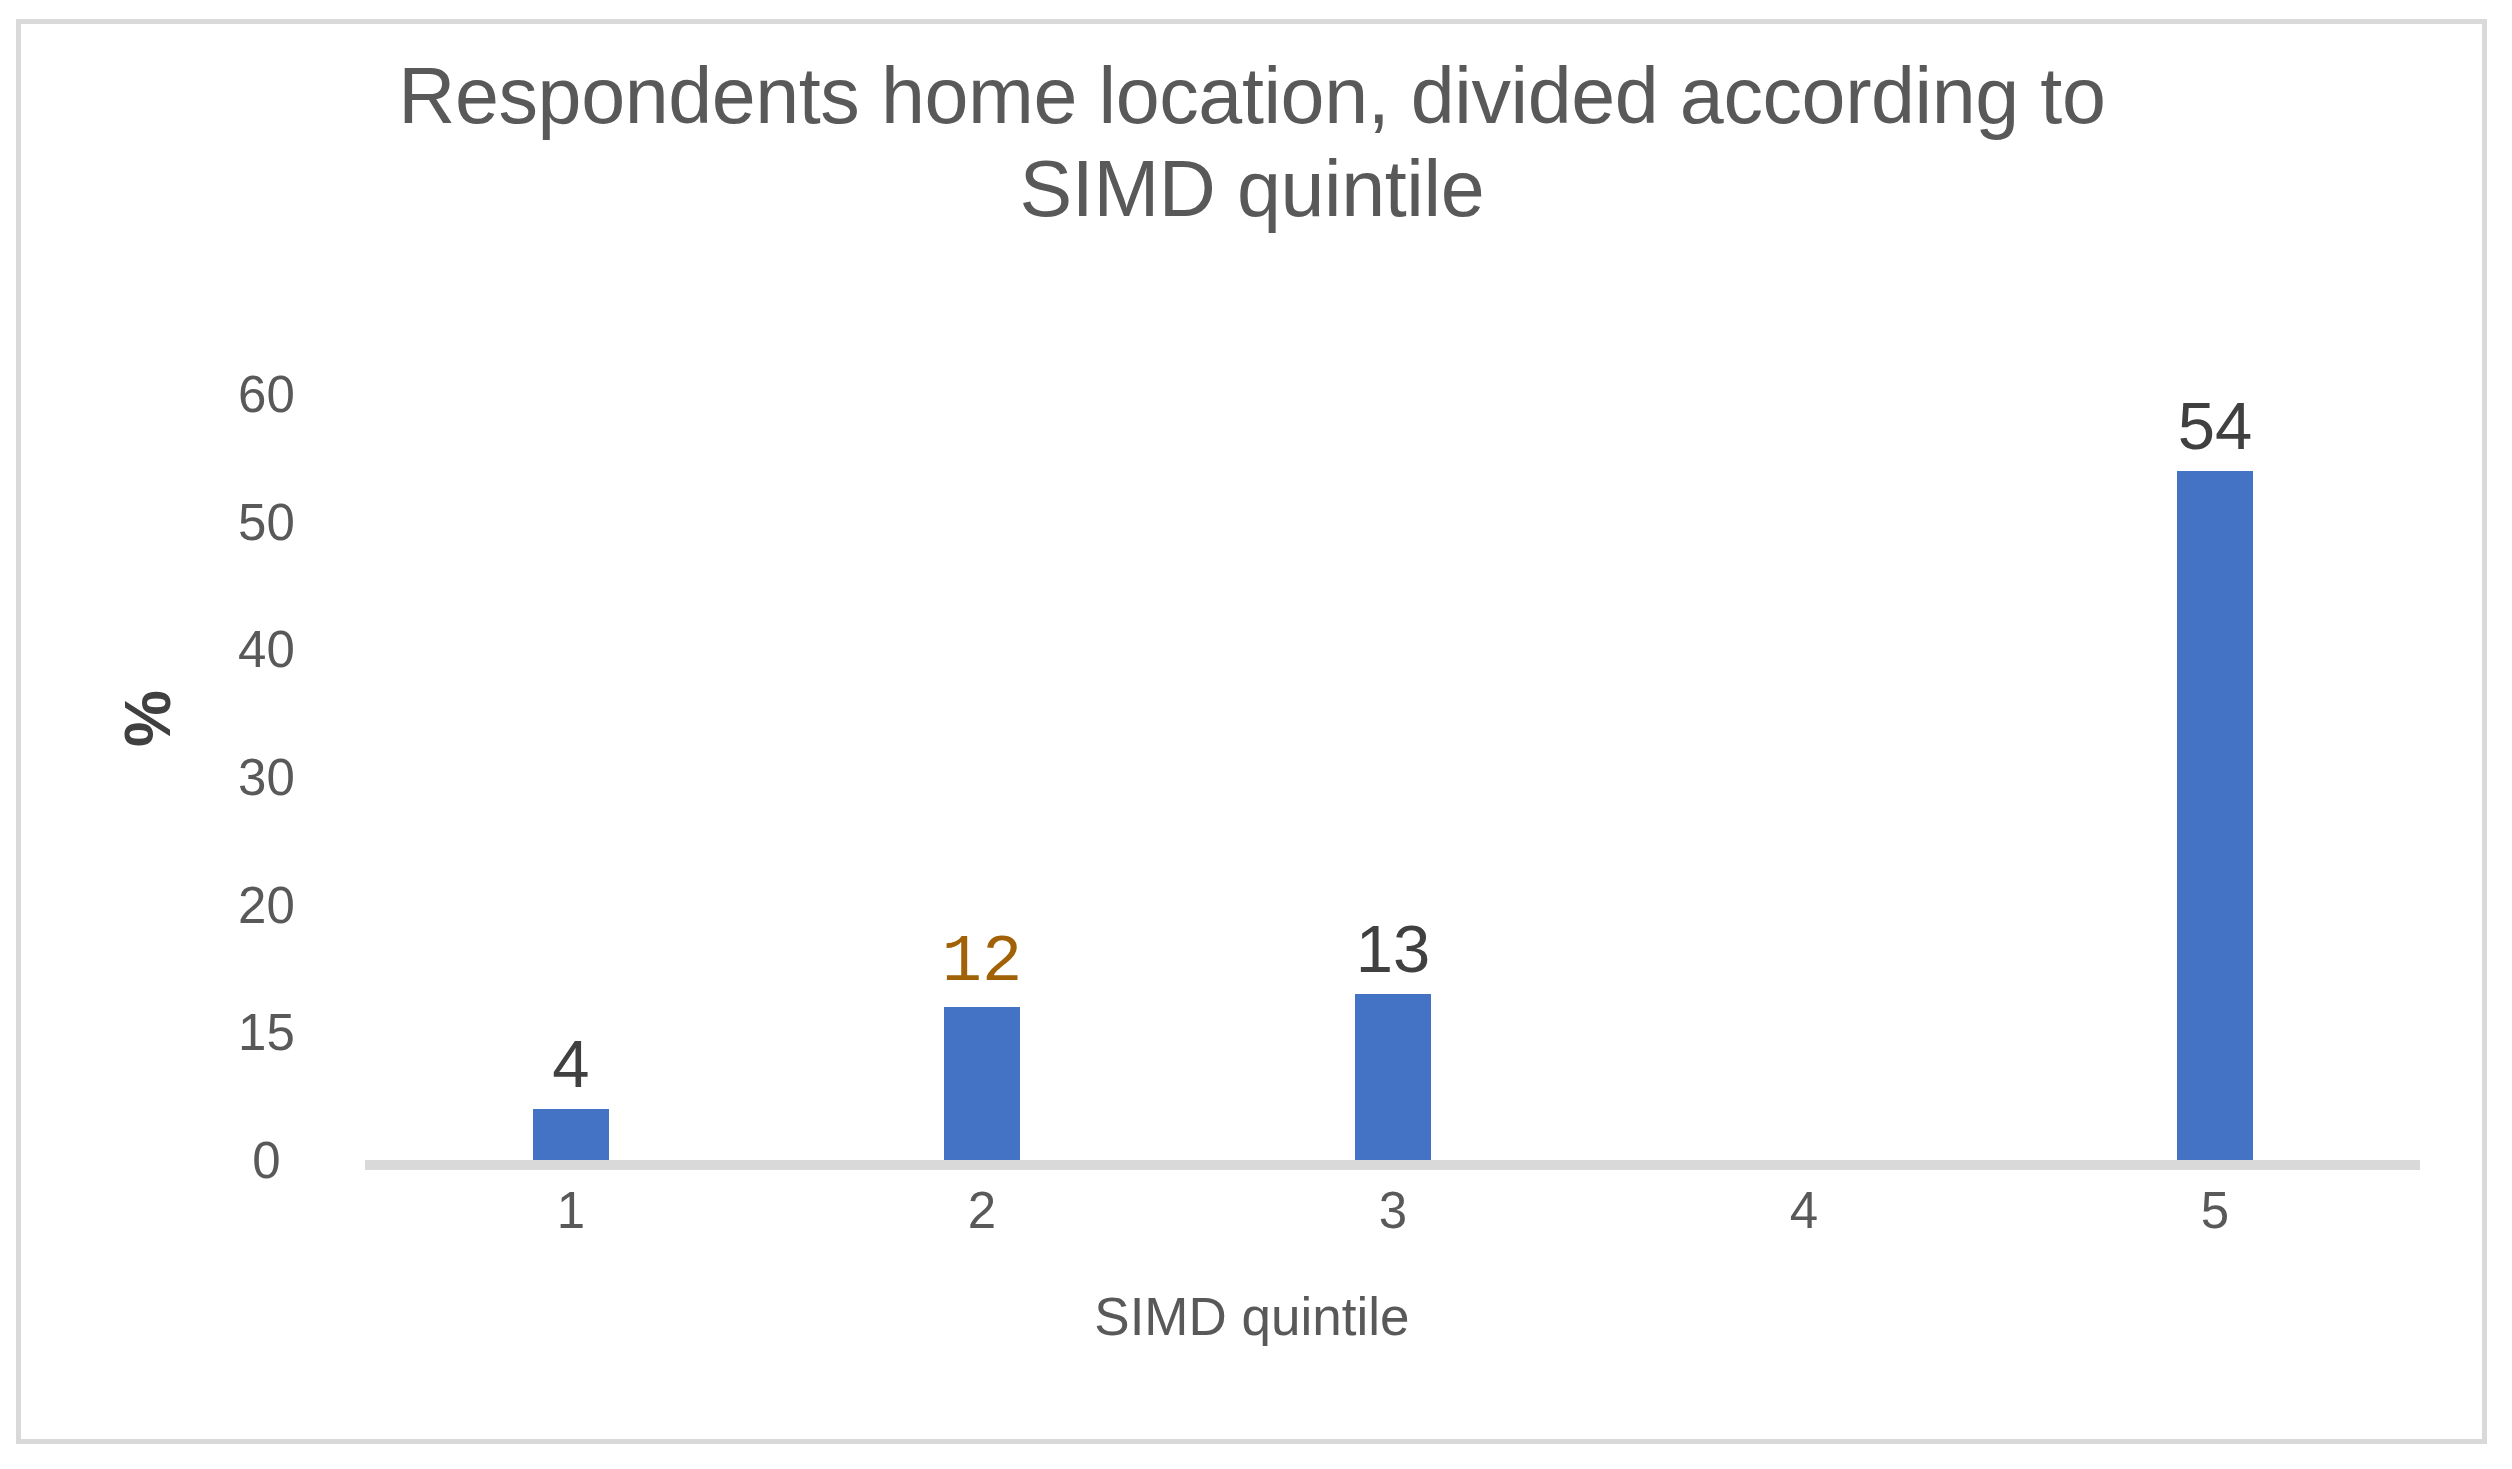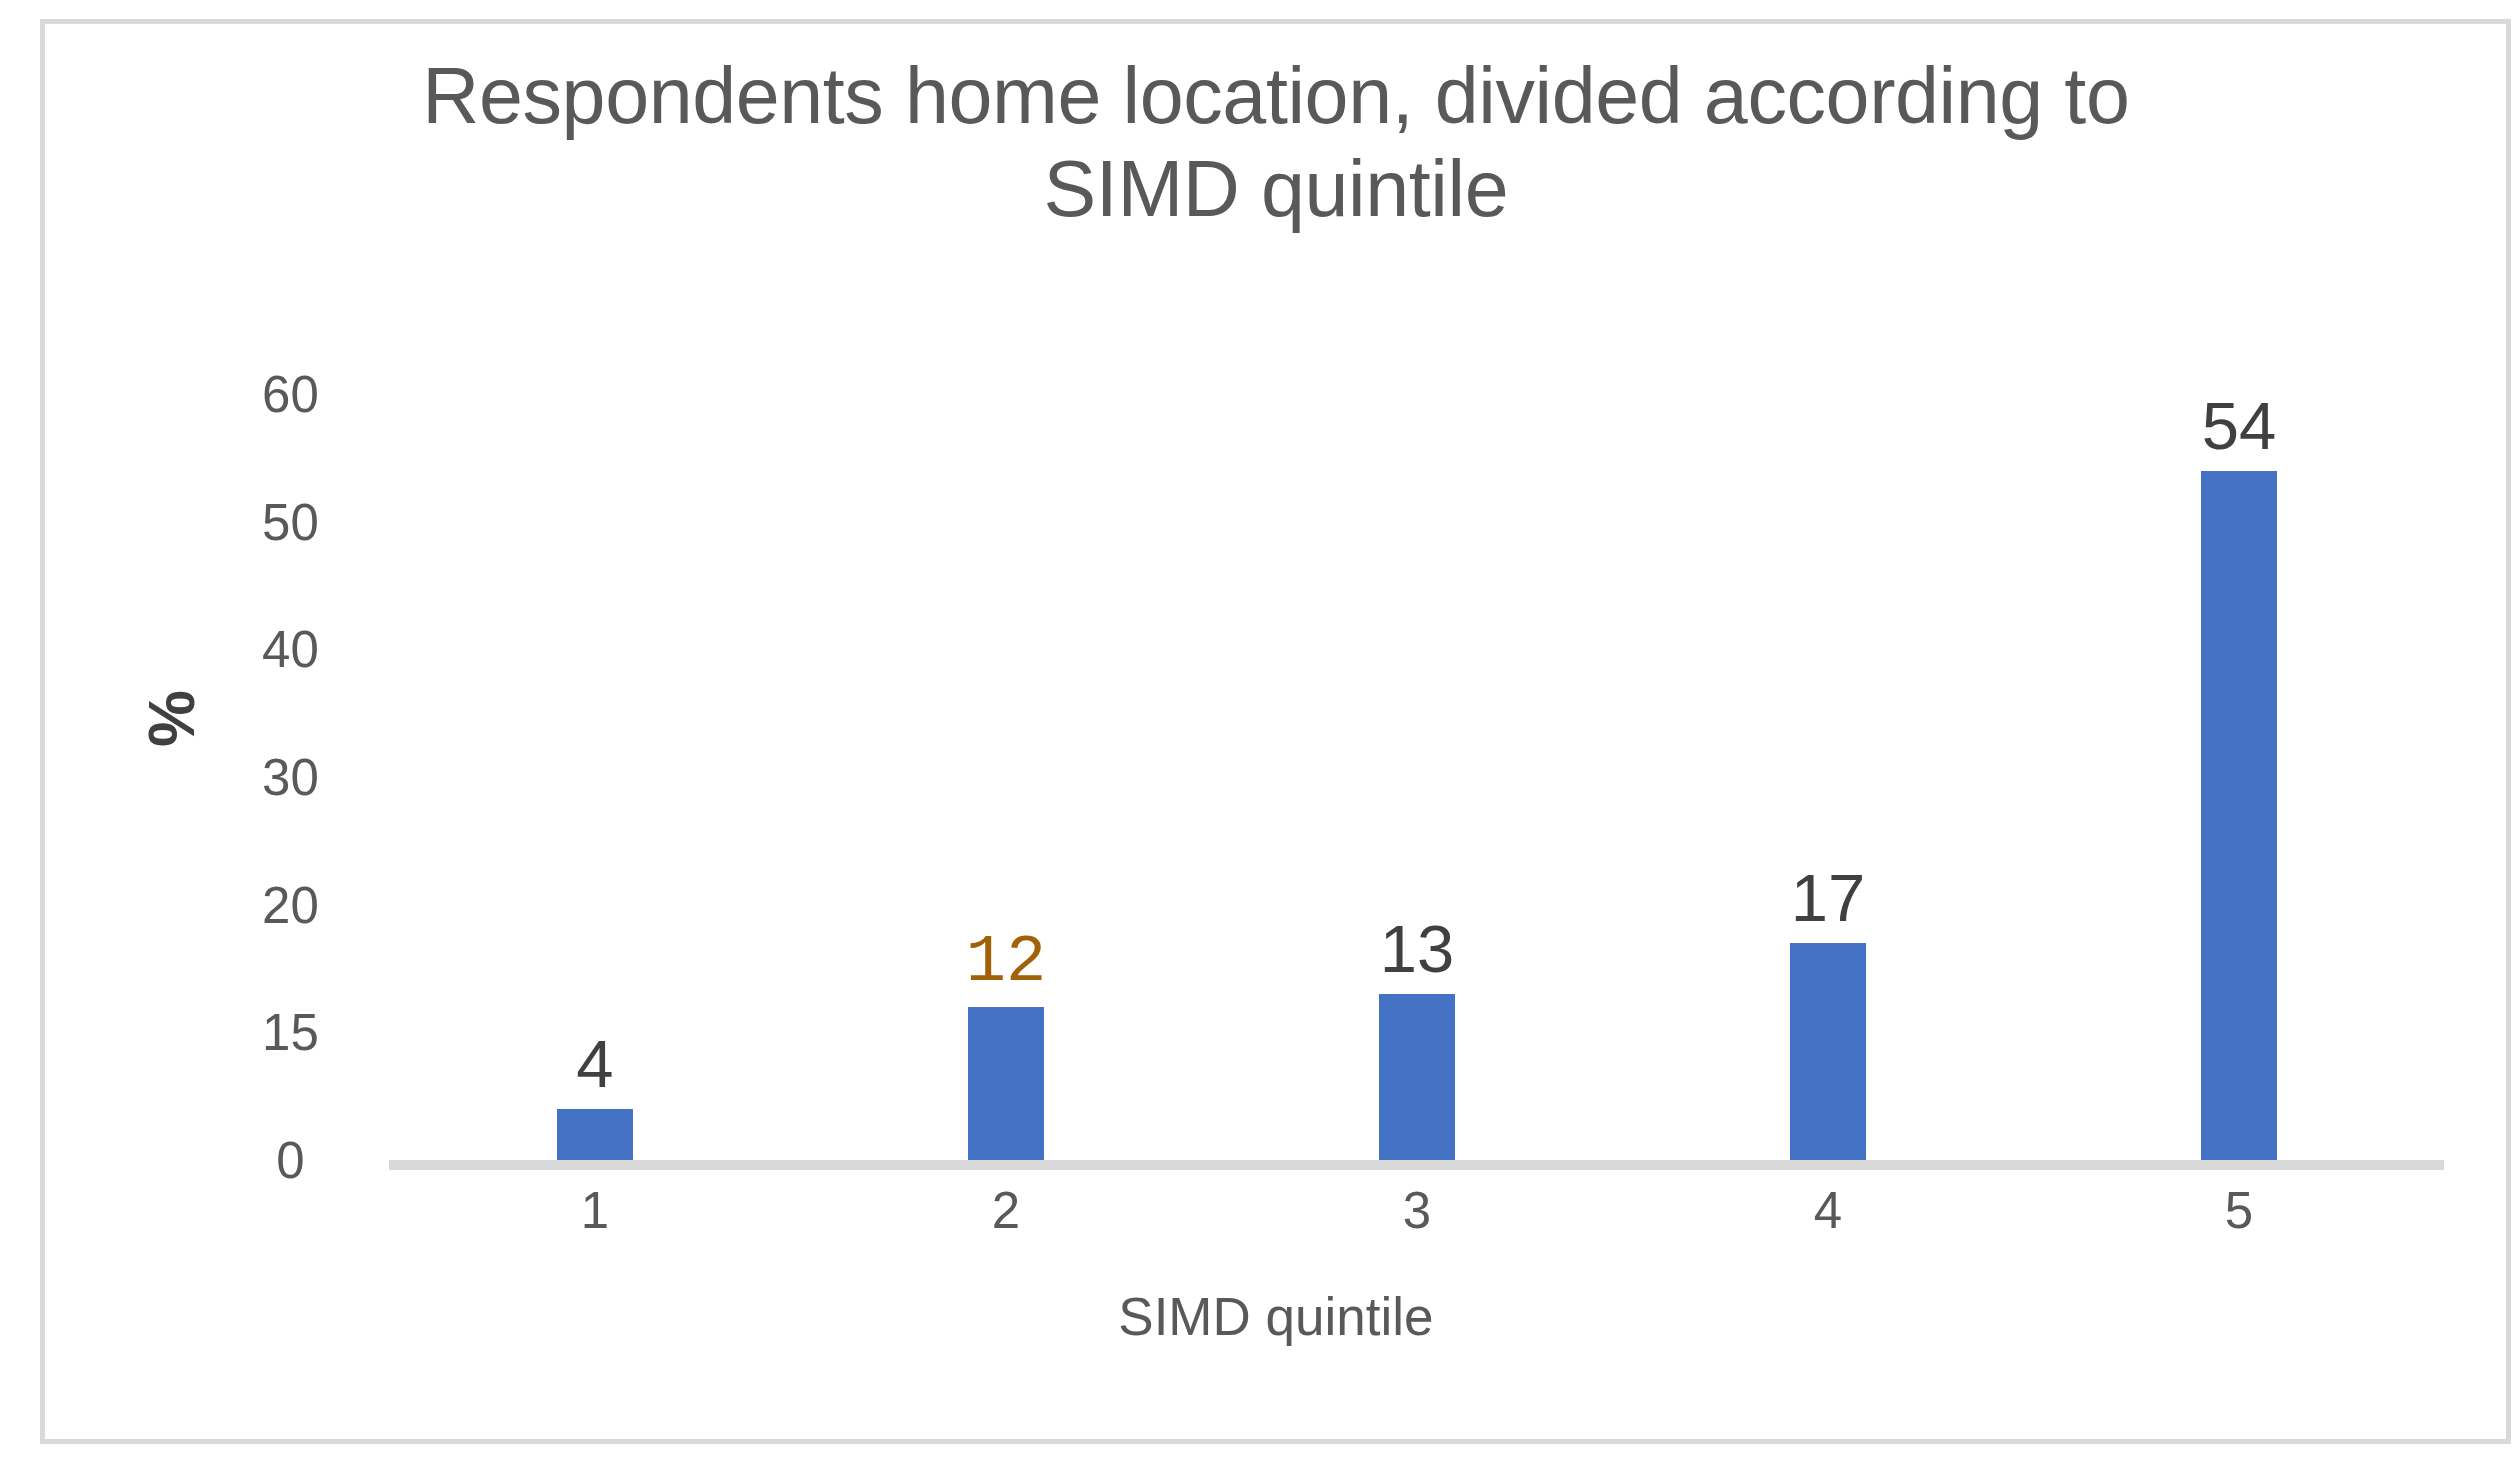--- a/index.html
+++ b/index.html
@@ -18,21 +18,20 @@
   
   #chart-frame {
     position: absolute;
     left: 16.4px;
     top: 19px;
     width: 2471px;
     height: 1425px;
     box-sizing: border-box;
     border: 5.8px solid #d9d9d9;
     background: #ffffff;
-    margin-left: 24px;
   }
 
   
   #chart-title {
     position: absolute;
     left: 0;
     top: 25px;
     width: 100%;
     text-align: center;
     color: #595959;
@@ -176,24 +175,20 @@
       <div class="bar-label" style="bottom: calc(6.66667% + 18px); color: rgb(64, 64, 64);">4</div>
     </div>
     <div class="bar-group" style="left:411px">
       <div class="bar" style="height: 20%; background: rgb(68, 114, 196);"></div>
       <div class="bar-label" style="bottom: calc(20% + 18px); color: #a16207; font-family: Liberation Mono, monospace;">12</div>
     </div>
     <div class="bar-group" style="left:822px">
       <div class="bar" style="height: 21.6667%; background: rgb(68, 114, 196);"></div>
       <div class="bar-label" style="bottom: calc(21.6667% + 18px); color: rgb(64, 64, 64);">13</div>
     </div>
-    <div class="bar-group" style="left:1233px">
-      <div class="bar" style="height: 28.3333%; background: rgb(68, 114, 196);"></div>
-      <div class="bar-label" style="bottom: calc(28.3333% + 18px); color: rgb(64, 64, 64);">17</div>
-    </div>
     <div class="bar-group" style="left:1644px">
       <div class="bar" style="height: 90%; background: rgb(68, 114, 196);"></div>
       <div class="bar-label" style="bottom: calc(90% + 18px); color: rgb(64, 64, 64);">54</div>
     </div>
   </div>
 
   <div id="x-axis-line" style="background: rgb(217, 217, 217);"></div>
 
   <div id="cat-labels">
     <div class="cat-label" style="left:0px">1</div>

